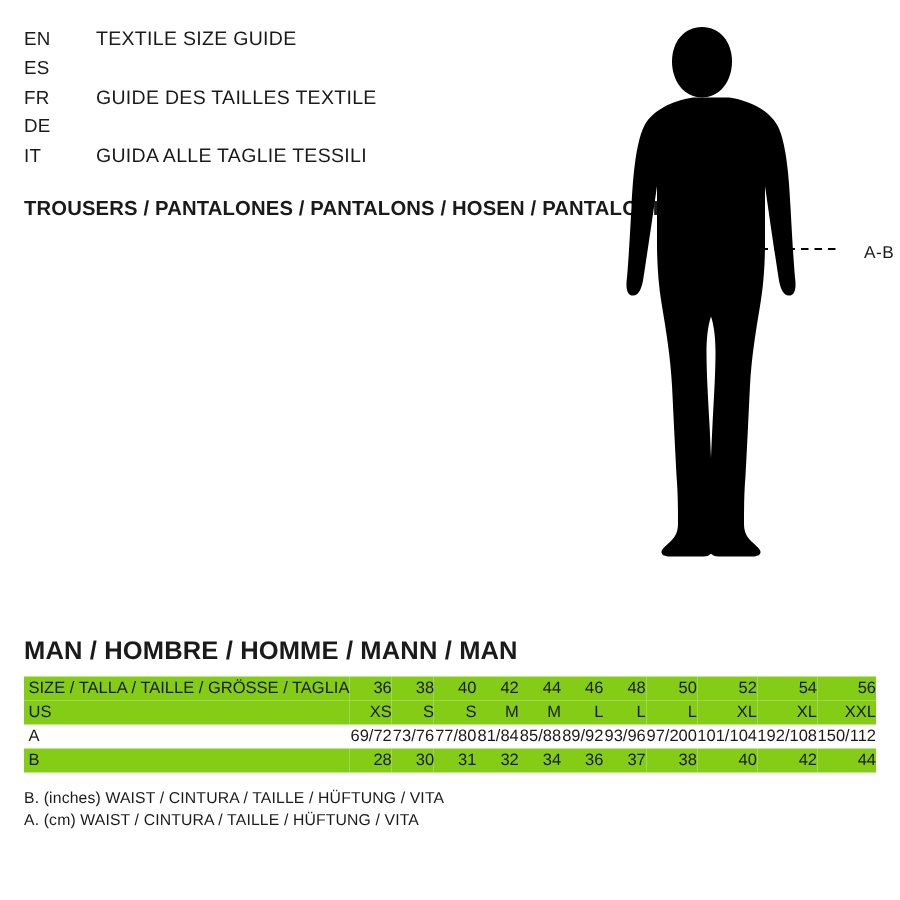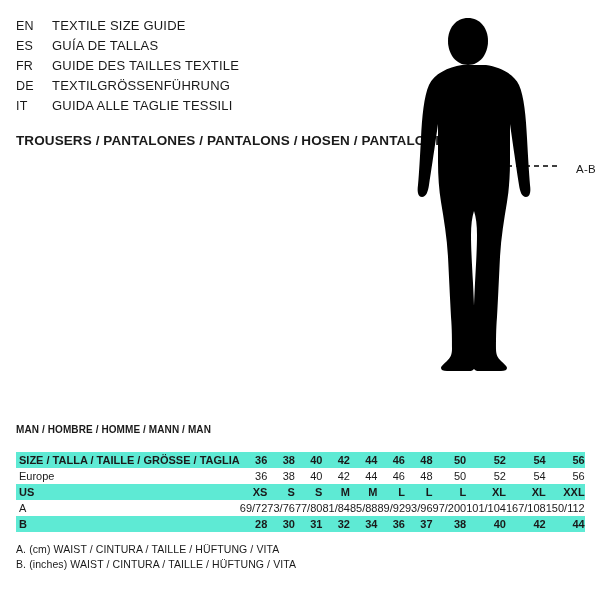--- a/index.html
+++ b/index.html
@@ -33,20 +33,21 @@
     line-height: 19px;
   }
   .lang-code {
     width: 36px;
     font-size: 12.5px;
     letter-spacing: 0.2px;
   }
   .lang-title {
     font-size: 13px;
     letter-spacing: 0.2px;
+    margin-left: 12px;
   }
 
   .section-title {
     font-weight: bold;
     font-size: 13.5px;
     letter-spacing: 0.1px;
     margin-top: 17px;
   }
 
   
@@ -72,36 +73,35 @@
 
   
   .table-section {
     position: absolute;
     left: 16px;
     top: 424px;
     width: 568px;
   }
   .table-heading {
     font-weight: bold;
-    font-size: 10px;
+    font-size: 17px;
     letter-spacing: 0.1px;
-    margin-bottom: 17px;
+    margin-bottom: 7px;
   }
   table.size-table {
     border-collapse: collapse;
     width: 568px;
     font-size: 11px;
   }
   table.size-table td {
     padding: 2px 0 2px 0;
     white-space: nowrap;
   }
   table.size-table tr.shade td {
-    background: #5eead4;
-    font-weight: bold;
+    background: #84cc16;
   }
   table.size-table td.label {
     width: 98px;
     padding-left: 3px;
   }
   table.size-table td.val {
     width: 47px;
     text-align: right;
   }
   .footnotes {
@@ -116,29 +116,27 @@
 
 <div class="page">
 
   <div class="lang-block">
     <div class="lang-row">
       <span class="lang-code">EN</span>
       <span class="lang-title">TEXTILE SIZE GUIDE</span>
     </div>
     <div class="lang-row">
       <span class="lang-code">ES</span>
-      <span class="lang-title">GUÍA DE TALLAS</span>
     </div>
     <div class="lang-row">
       <span class="lang-code">FR</span>
       <span class="lang-title">GUIDE DES TAILLES TEXTILE</span>
     </div>
     <div class="lang-row">
       <span class="lang-code">DE</span>
-      <span class="lang-title">TEXTILGRÖSSENFÜHRUNG</span>
     </div>
     <div class="lang-row">
       <span class="lang-code">IT</span>
       <span class="lang-title">GUIDA ALLE TAGLIE TESSILI</span>
     </div>
   </div>
 
   <div class="section-title">TROUSERS / PANTALONES / PANTALONS / HOSEN / PANTALONI</div>
 
   <div class="figure-wrap">
@@ -209,34 +207,20 @@
           <td class="val">40</td>
           <td class="val">42</td>
           <td class="val">44</td>
           <td class="val">46</td>
           <td class="val">48</td>
           <td class="val">50</td>
           <td class="val">52</td>
           <td class="val">54</td>
           <td class="val">56</td>
         </tr>
-        <tr>
-          <td class="label">Europe</td>
-          <td class="val">36</td>
-          <td class="val">38</td>
-          <td class="val">40</td>
-          <td class="val">42</td>
-          <td class="val">44</td>
-          <td class="val">46</td>
-          <td class="val">48</td>
-          <td class="val">50</td>
-          <td class="val">52</td>
-          <td class="val">54</td>
-          <td class="val">56</td>
-        </tr>
         <tr class="shade">
           <td class="label">US</td>
           <td class="val">XS</td>
           <td class="val">S</td>
           <td class="val">S</td>
           <td class="val">M</td>
           <td class="val">M</td>
           <td class="val">L</td>
           <td class="val">L</td>
           <td class="val">L</td>
@@ -248,39 +232,39 @@
           <td class="label">A</td>
           <td class="val">69/72</td>
           <td class="val">73/76</td>
           <td class="val">77/80</td>
           <td class="val">81/84</td>
           <td class="val">85/88</td>
           <td class="val">89/92</td>
           <td class="val">93/96</td>
           <td class="val">97/200</td>
           <td class="val">101/104</td>
-          <td class="val">167/108</td>
+          <td class="val">192/108</td>
           <td class="val">150/112</td>
         </tr>
         <tr class="shade">
           <td class="label">B</td>
           <td class="val">28</td>
           <td class="val">30</td>
           <td class="val">31</td>
           <td class="val">32</td>
           <td class="val">34</td>
           <td class="val">36</td>
           <td class="val">37</td>
           <td class="val">38</td>
           <td class="val">40</td>
           <td class="val">42</td>
           <td class="val">44</td>
         </tr>
       </tbody>
     </table>
 
     <div class="footnotes">
+      <div>B. (inches) WAIST / CINTURA / TAILLE / HÜFTUNG / VITA</div>
       <div>A. (cm) WAIST / CINTURA / TAILLE / HÜFTUNG / VITA</div>
-      <div>B. (inches) WAIST / CINTURA / TAILLE / HÜFTUNG / VITA</div>
     </div>
   </div>
 
 </div>
 
 </body></html>

